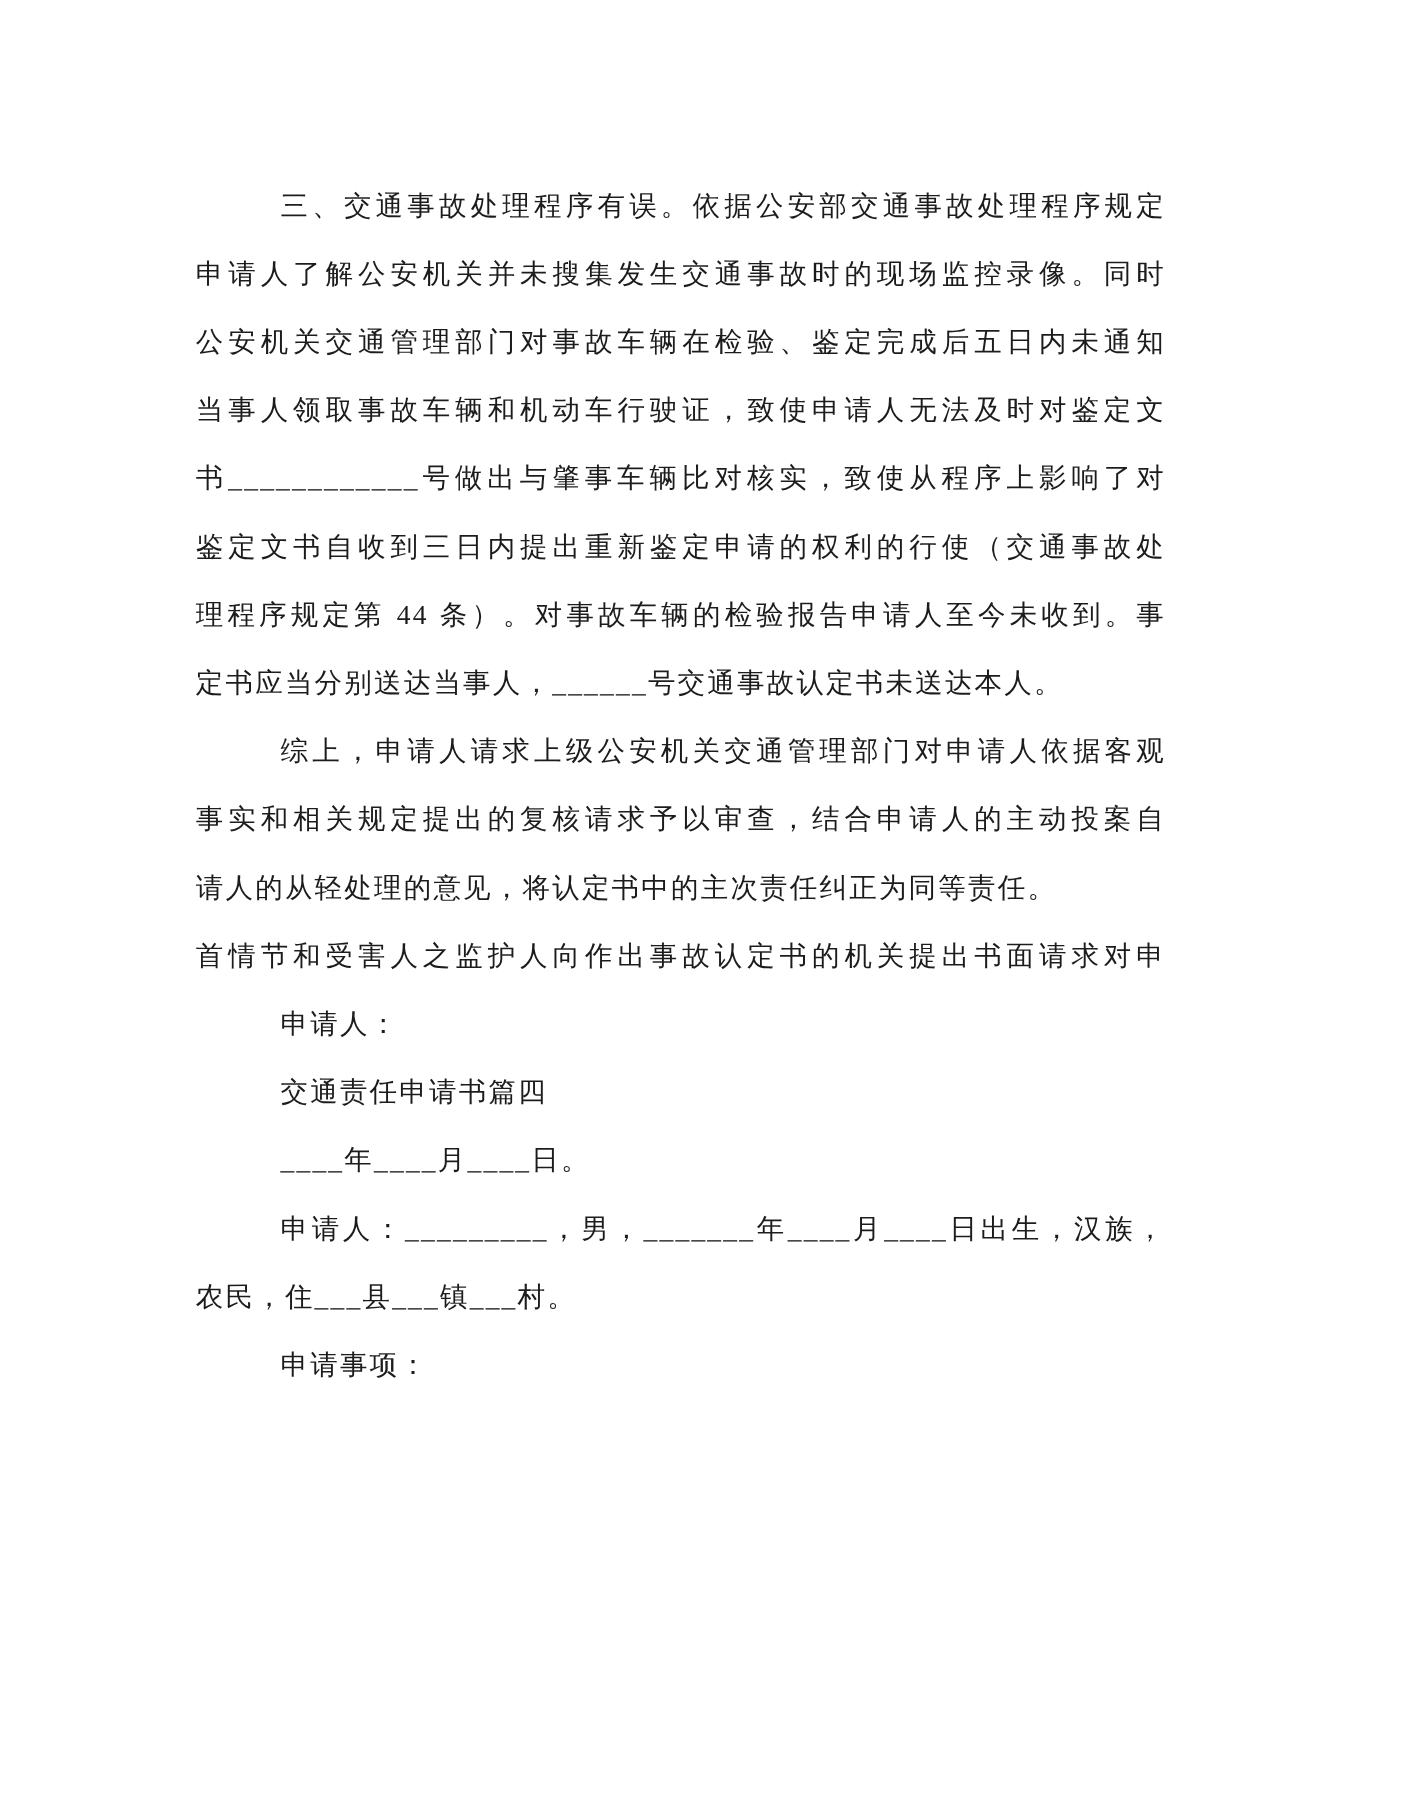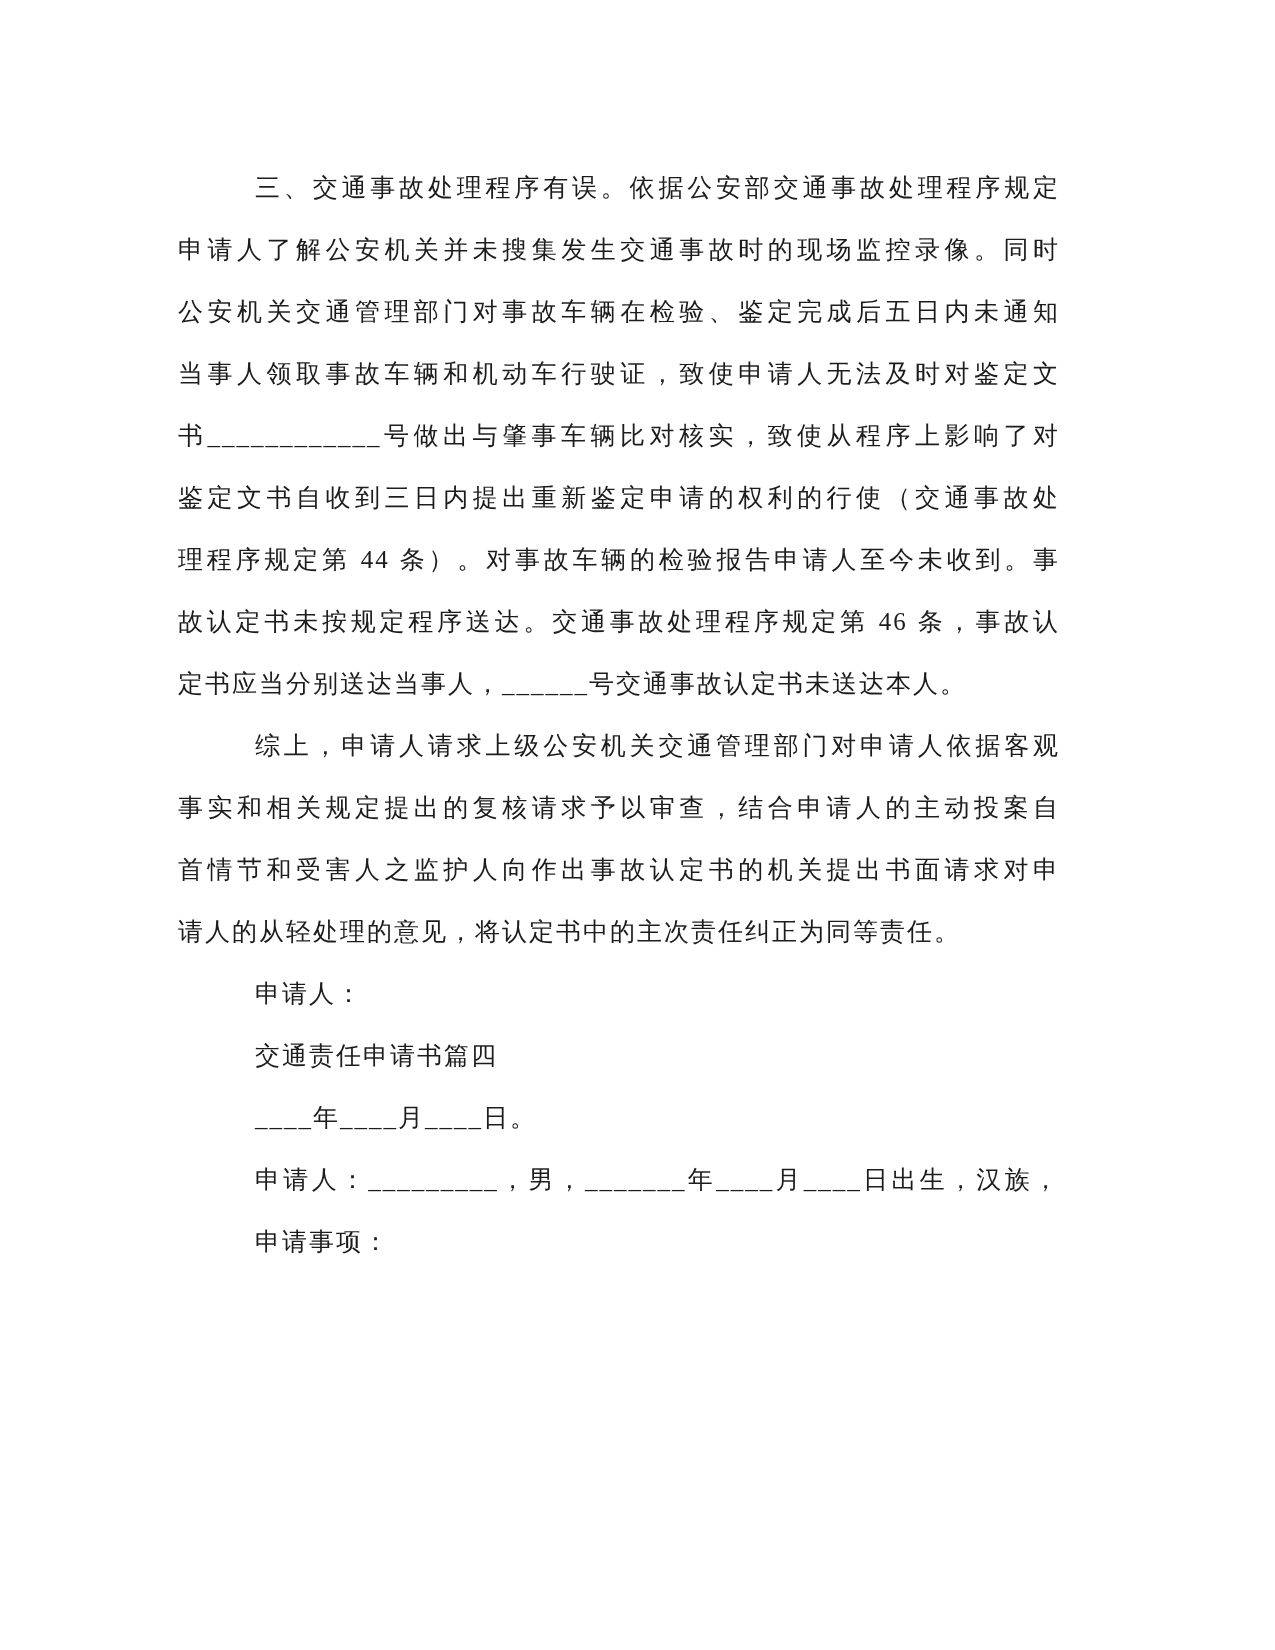--- a/index.html
+++ b/index.html
@@ -52,25 +52,25 @@
 
 <div class="doc-page">
   <div class="doc-body" id="lines-container">
       <div class="line stretch indent">三、交通事故处理程序有误。依据公安部交通事故处理程序规定</div>
       <div class="line stretch">申请人了解公安机关并未搜集发生交通事故时的现场监控录像。同时</div>
       <div class="line stretch">公安机关交通管理部门对事故车辆在检验、鉴定完成后五日内未通知</div>
       <div class="line stretch">当事人领取事故车辆和机动车行驶证，致使申请人无法及时对鉴定文</div>
       <div class="line stretch">书____________号做出与肇事车辆比对核实，致使从程序上影响了对</div>
       <div class="line stretch">鉴定文书自收到三日内提出重新鉴定申请的权利的行使（交通事故处</div>
       <div class="line stretch">理程序规定第 44 条）。对事故车辆的检验报告申请人至今未收到。事</div>
-      <div class="line stretch">故认定书未按规定程序送达。交通事故处理程序规定第 46 条，事故认</div>
       <div class="line plain">定书应当分别送达当事人，______号交通事故认定书未送达本人。</div>
       <div class="line stretch indent">综上，申请人请求上级公安机关交通管理部门对申请人依据客观</div>
       <div class="line stretch">事实和相关规定提出的复核请求予以审查，结合申请人的主动投案自</div>
+      <div class="line plain">请人的从轻处理的意见，将认定书中的主次责任纠正为同等责任。</div>
       <div class="line stretch">首情节和受害人之监护人向作出事故认定书的机关提出书面请求对申</div>
-      <div class="line plain">请人的从轻处理的意见，将认定书中的主次责任纠正为同等责任。</div>
       <div class="line plain indent">申请人：</div>
       <div class="line plain indent">交通责任申请书篇四</div>
       <div class="line plain indent">____年____月____日。</div>
       <div class="line stretch indent">申请人：_________，男，_______年____月____日出生，汉族，</div>
+      <div class="line plain">农民，住___县___镇___村。</div>
       <div class="line plain indent">申请事项：</div>
     </div>
 </div>
 
 </body></html>

